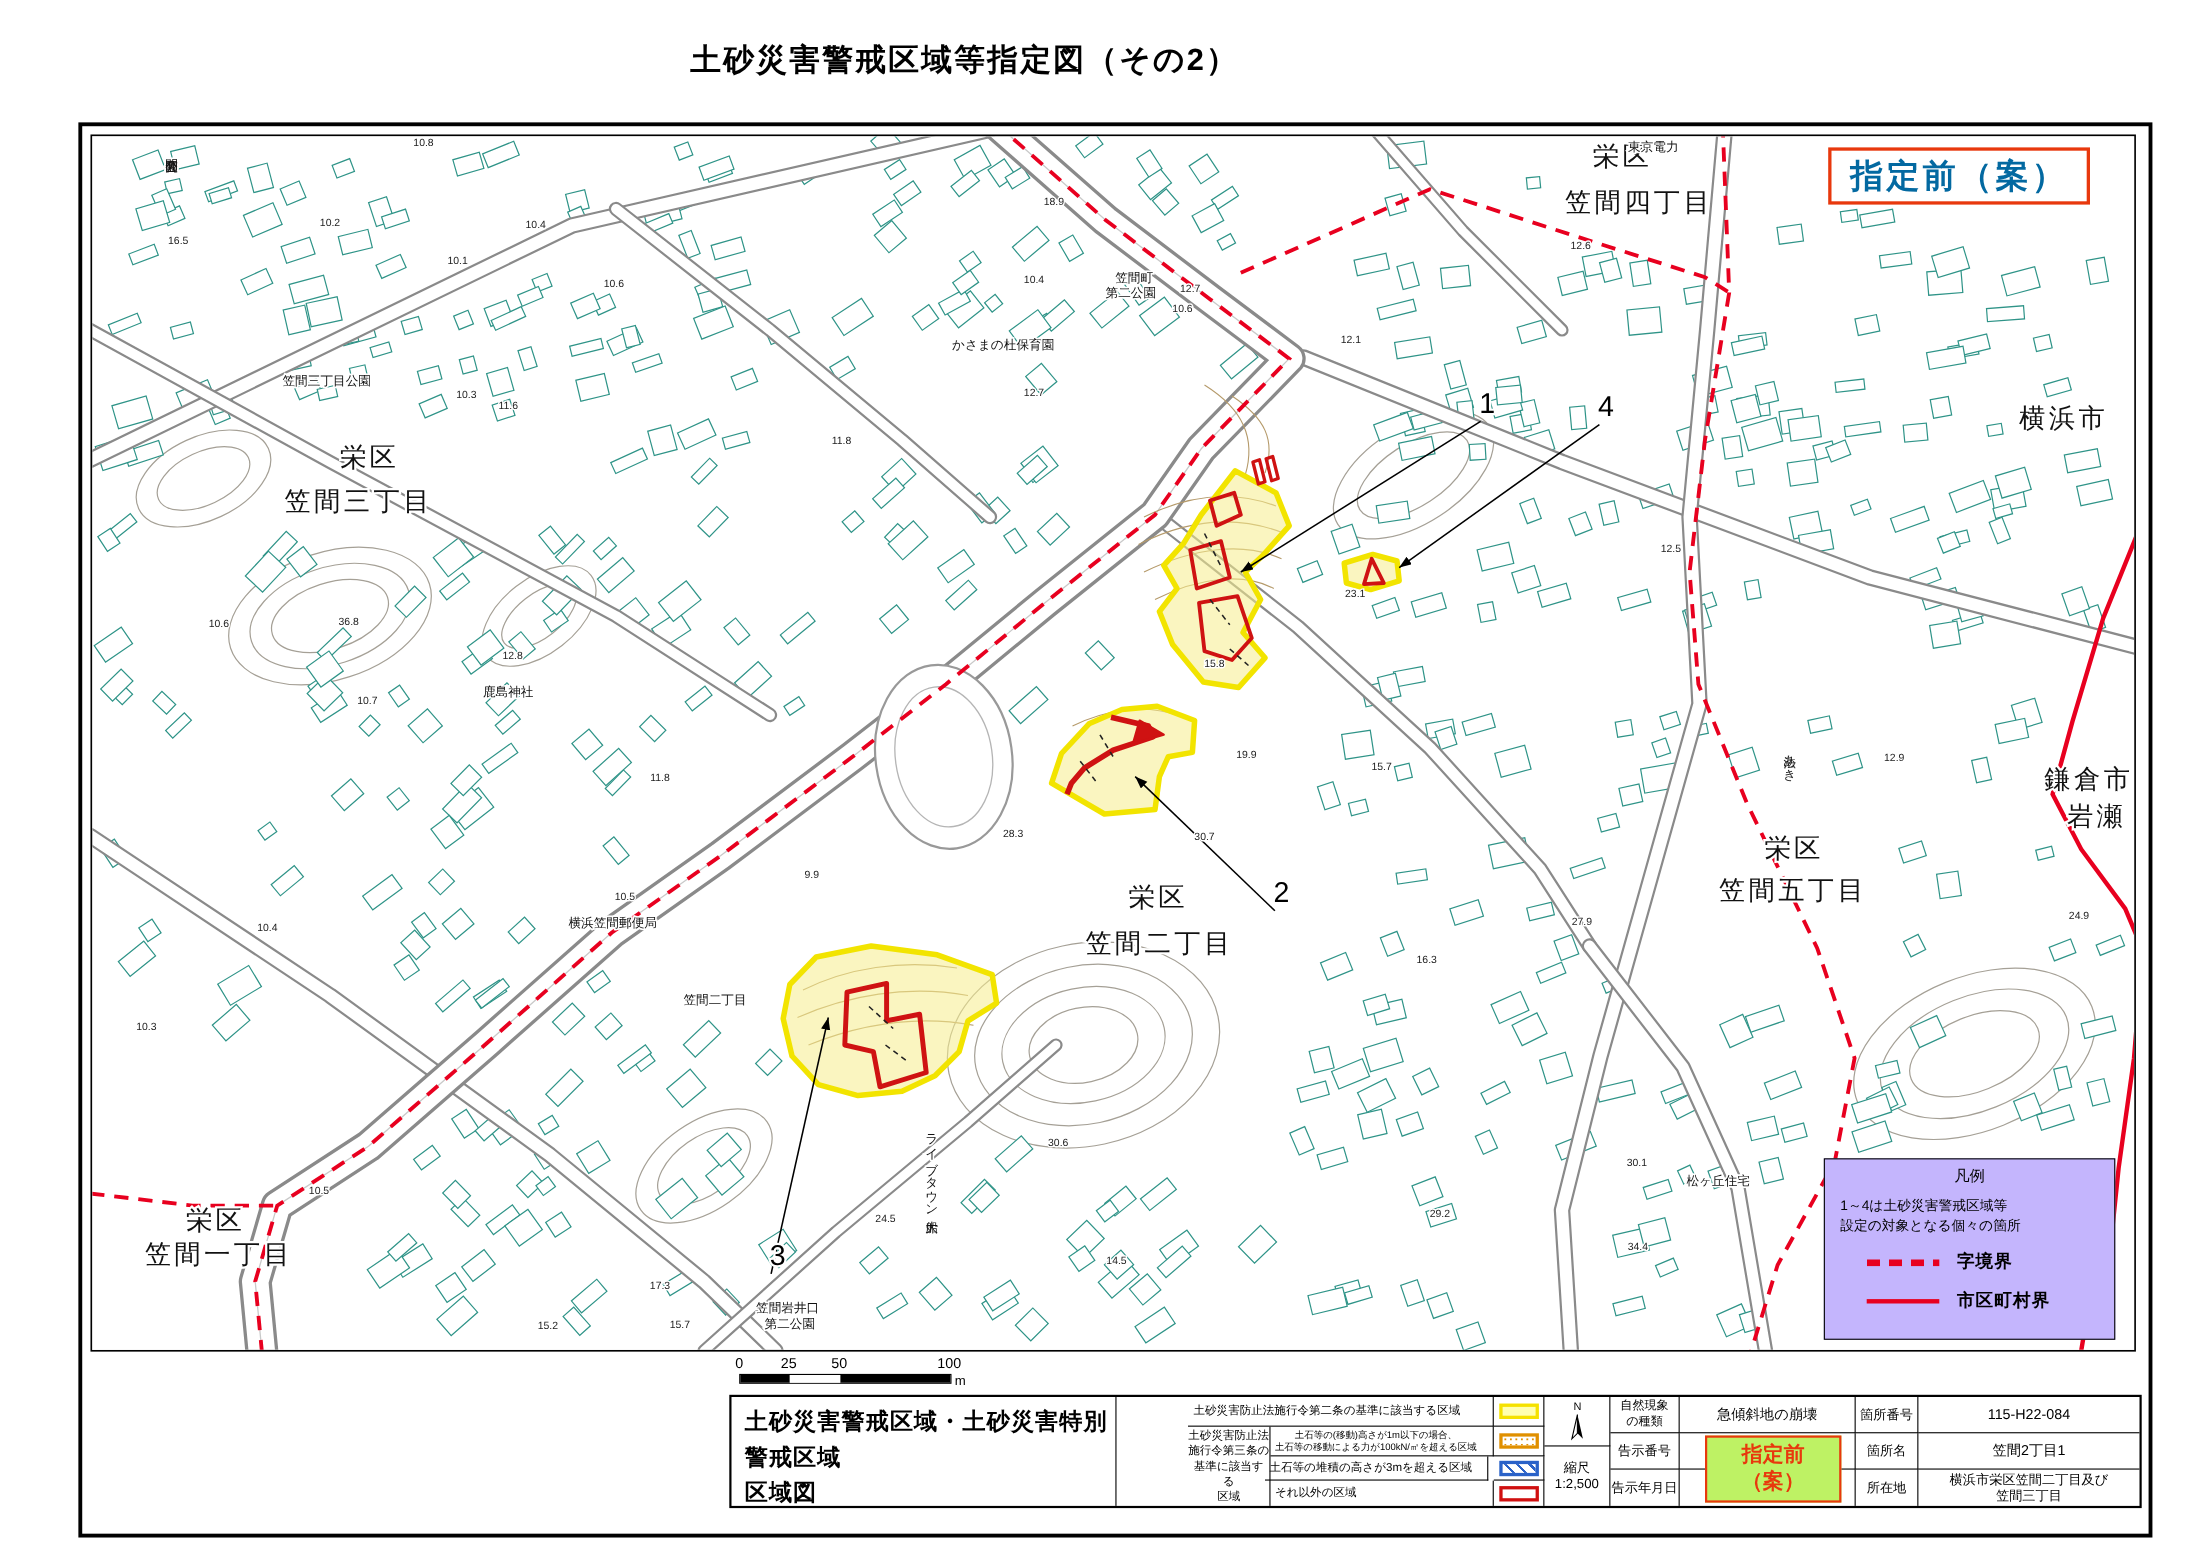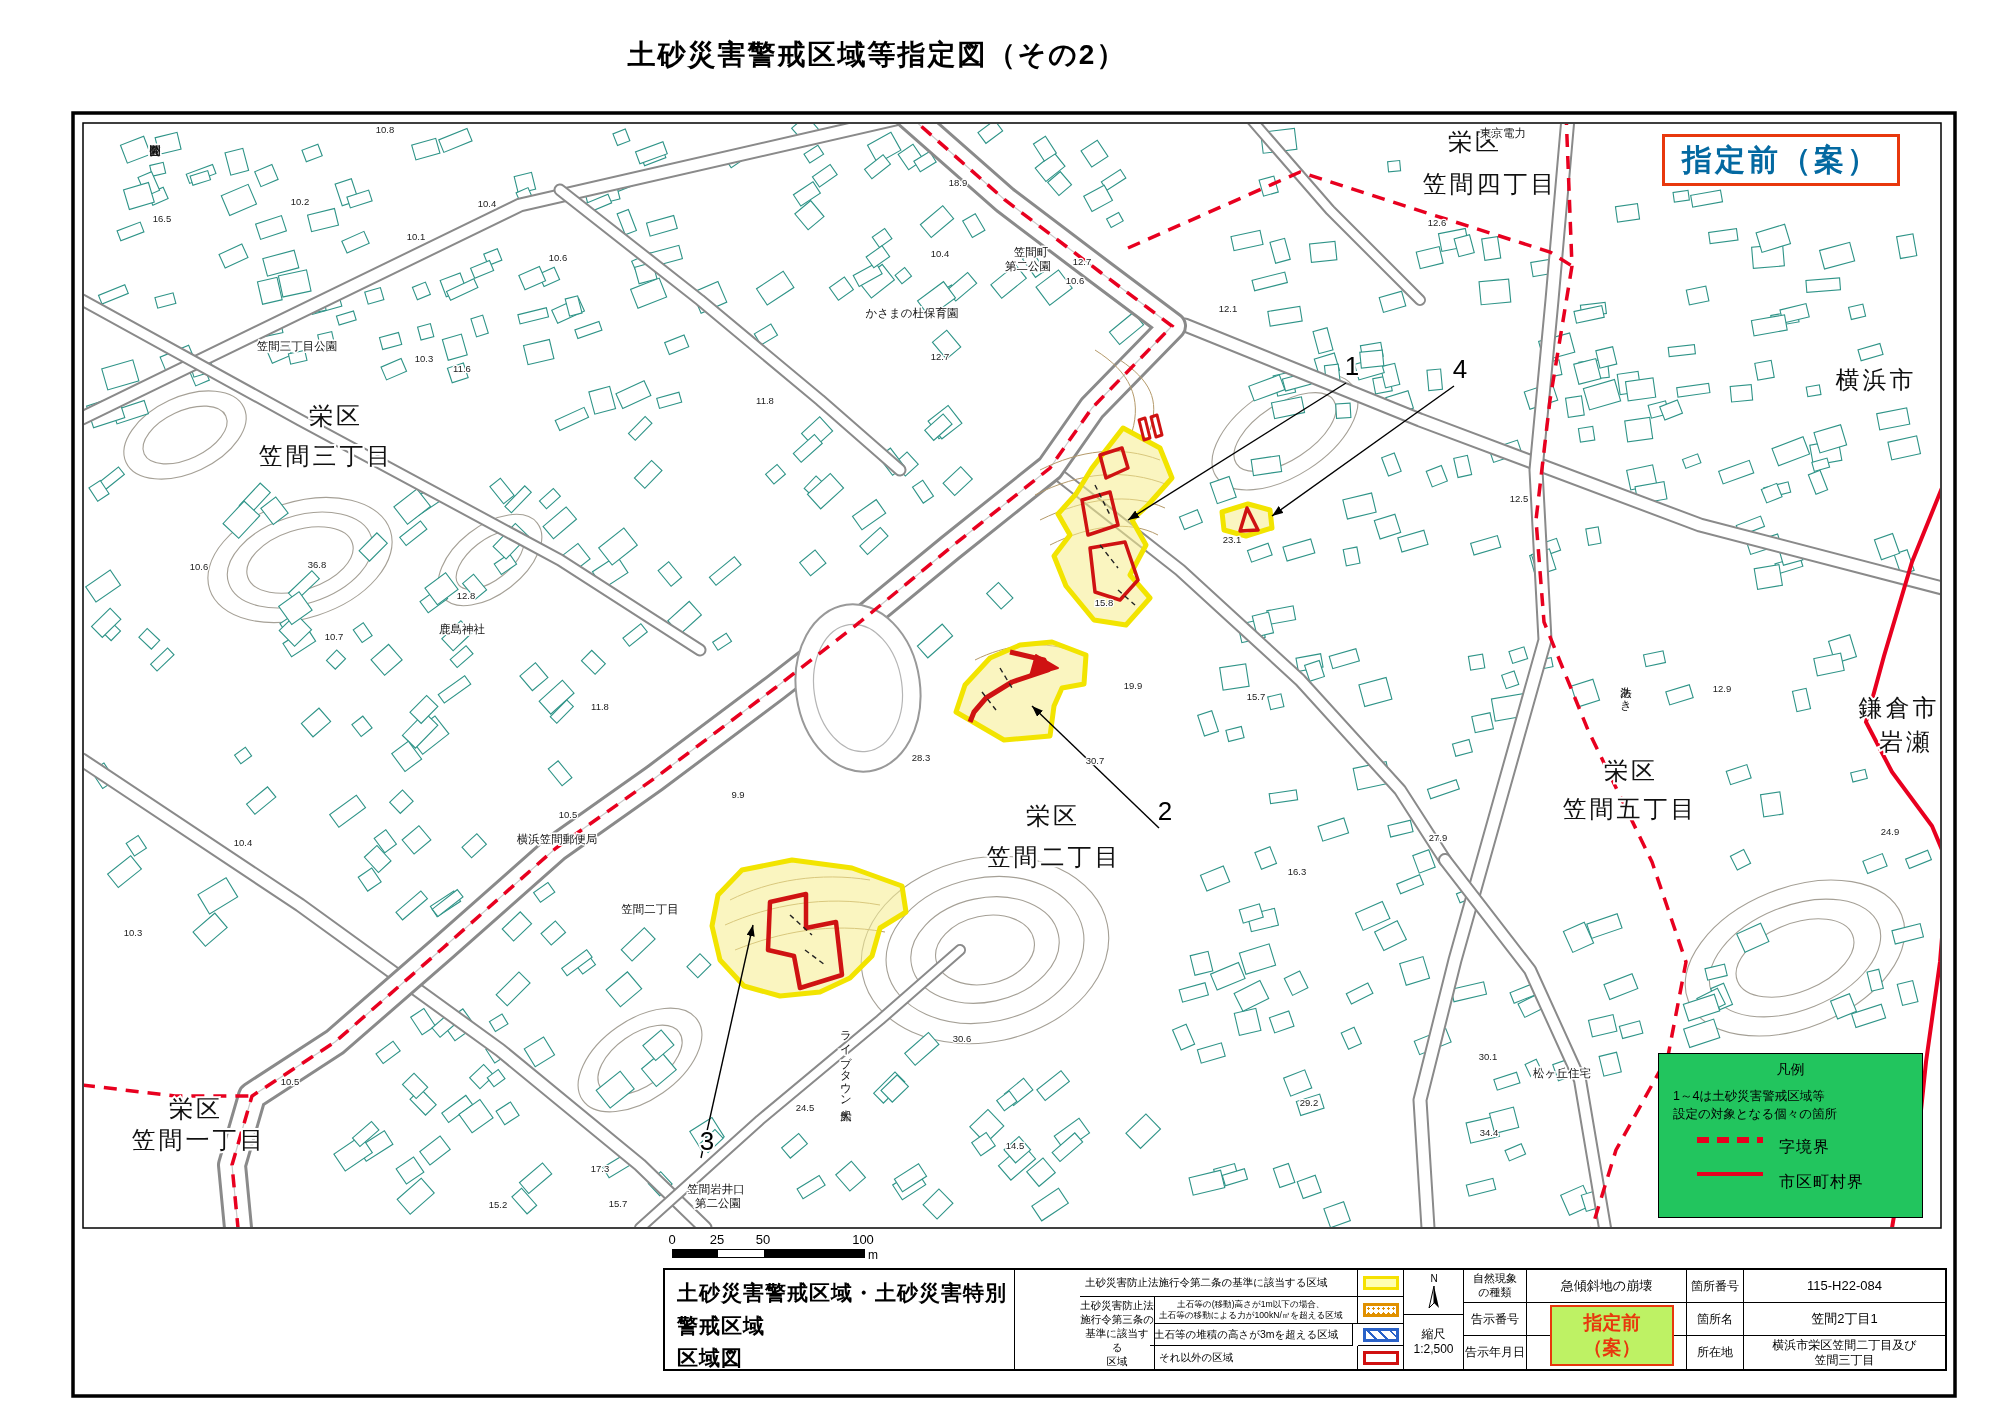--- a/index.html
+++ b/index.html
@@ -10,24 +10,24 @@
   #page-title{top:36px;left:877px;transform:translateX(-50%);
     font-size:28px;font-weight:bold;letter-spacing:2px;white-space:nowrap;}
   
   #map-svg{top:0;left:0;}
   
   #stamp-top{left:1662px;top:134px;width:232px;height:46px;border:3px solid #e8380d;
     color:#0369a1;font-size:30px;font-weight:bold;letter-spacing:3px;
     display:flex;align-items:center;justify-content:center;background:rgba(255,255,255,.85);z-index:6;}
   
   #legend-box{left:1658px;top:1053px;width:263px;height:163px;border:1.5px solid #000;
-    background:#22c55e;z-index:5;font-size:12px;}
+    background:#c4b5fd;z-index:5;font-size:12px;}
   #legend-box .lg-title{text-align:center;font-size:14px;margin-top:7px;}
   #legend-box .lg-note{margin:8px 0 0 14px;line-height:1.45;font-size:12.5px;}
-  .lg-row{display:flex;margin:14px 0 0 38px;}
+  .lg-row{display:flex;align-items:center;margin:14px 0 0 38px;font-weight:bold;}
   .lg-sample{width:66px;height:6px;margin-right:16px;flex:0 0 auto;}
   .lg-dashed{background:repeating-linear-gradient(90deg,#e8001f 0 12px,rgba(0,0,0,0) 12px 20px);height:6px;}
   .lg-solid{background:#e8001f;height:4px;}
   .lg-label{font-size:16px;letter-spacing:1px;}
   
   #scalebar{left:640px;top:1232px;width:280px;height:34px;z-index:4;font-size:13px;}
   #scalebar .tick{position:absolute;top:0;transform:translateX(-50%);}
   #scalebar .bar{position:absolute;top:17px;left:32px;width:191px;height:7px;border:1px solid #000;display:flex;}
   #scalebar .seg{height:100%;}
   #scalebar .unit{position:absolute;top:16px;left:228px;font-size:12px;}

